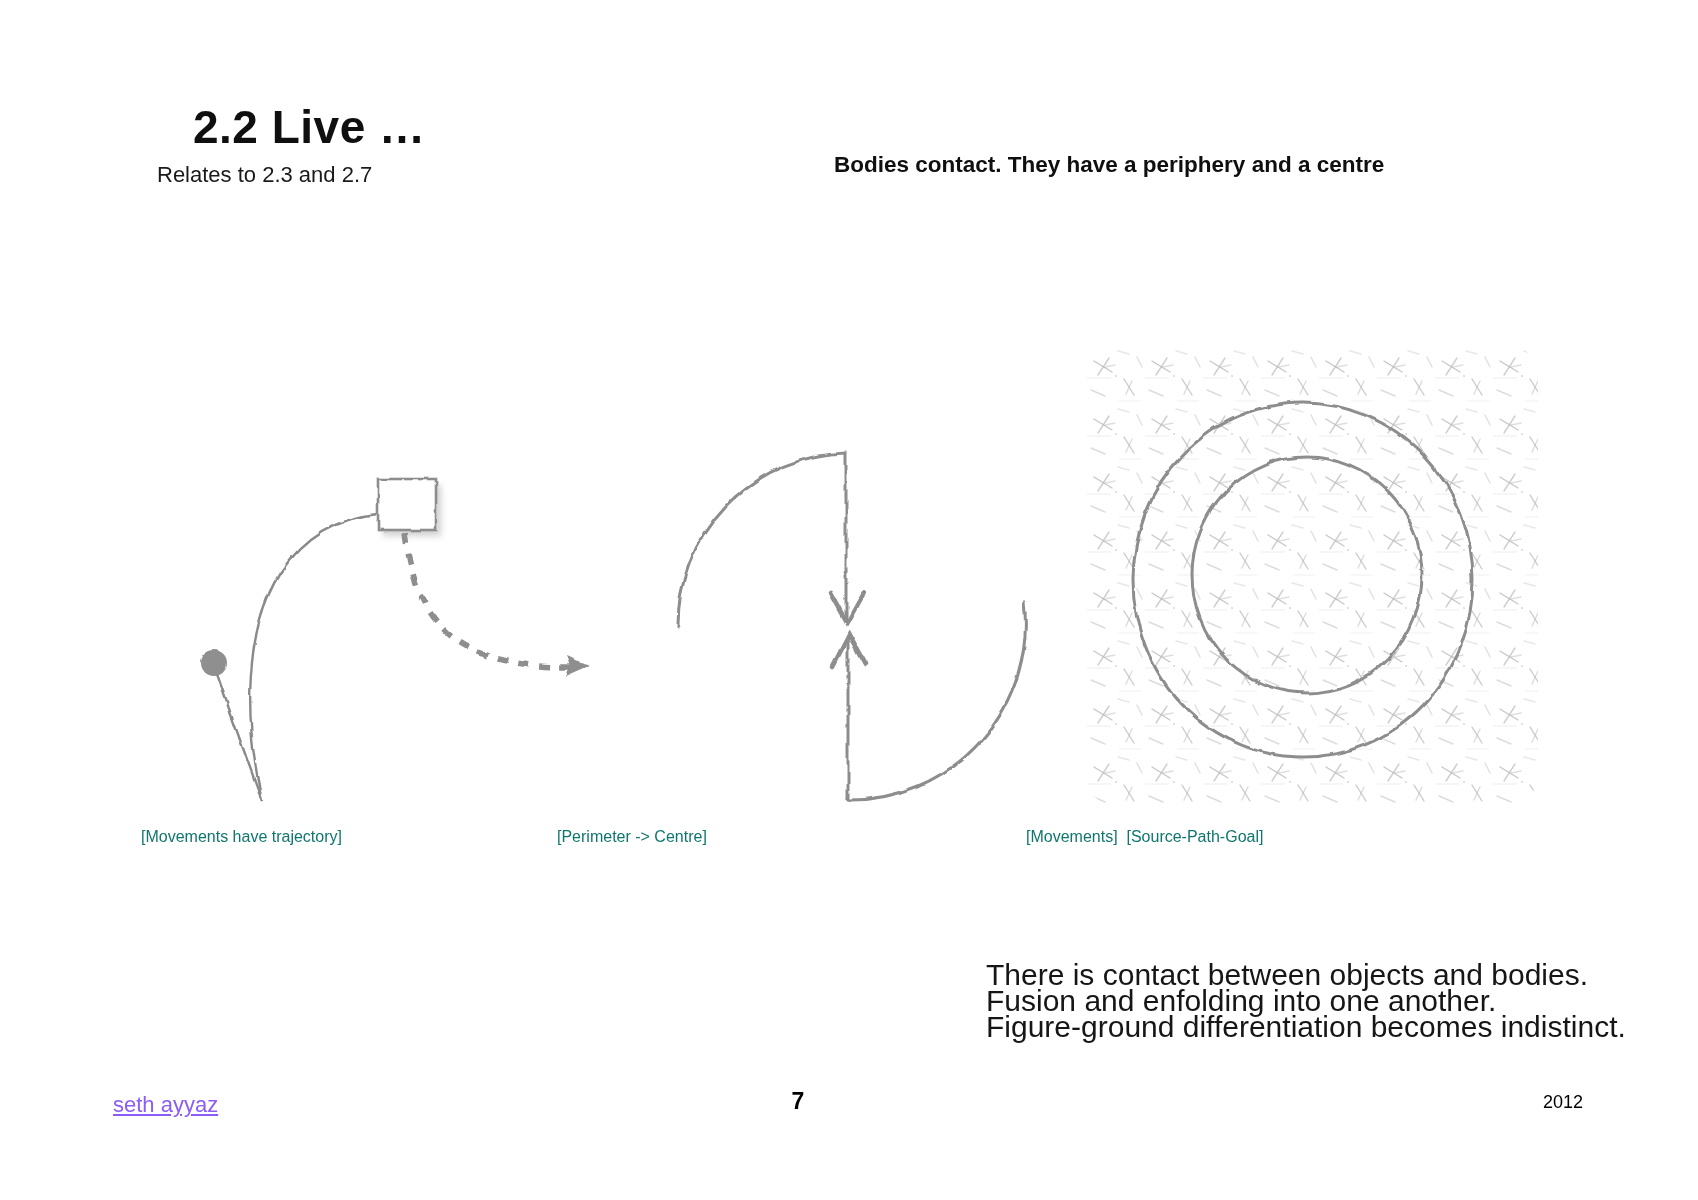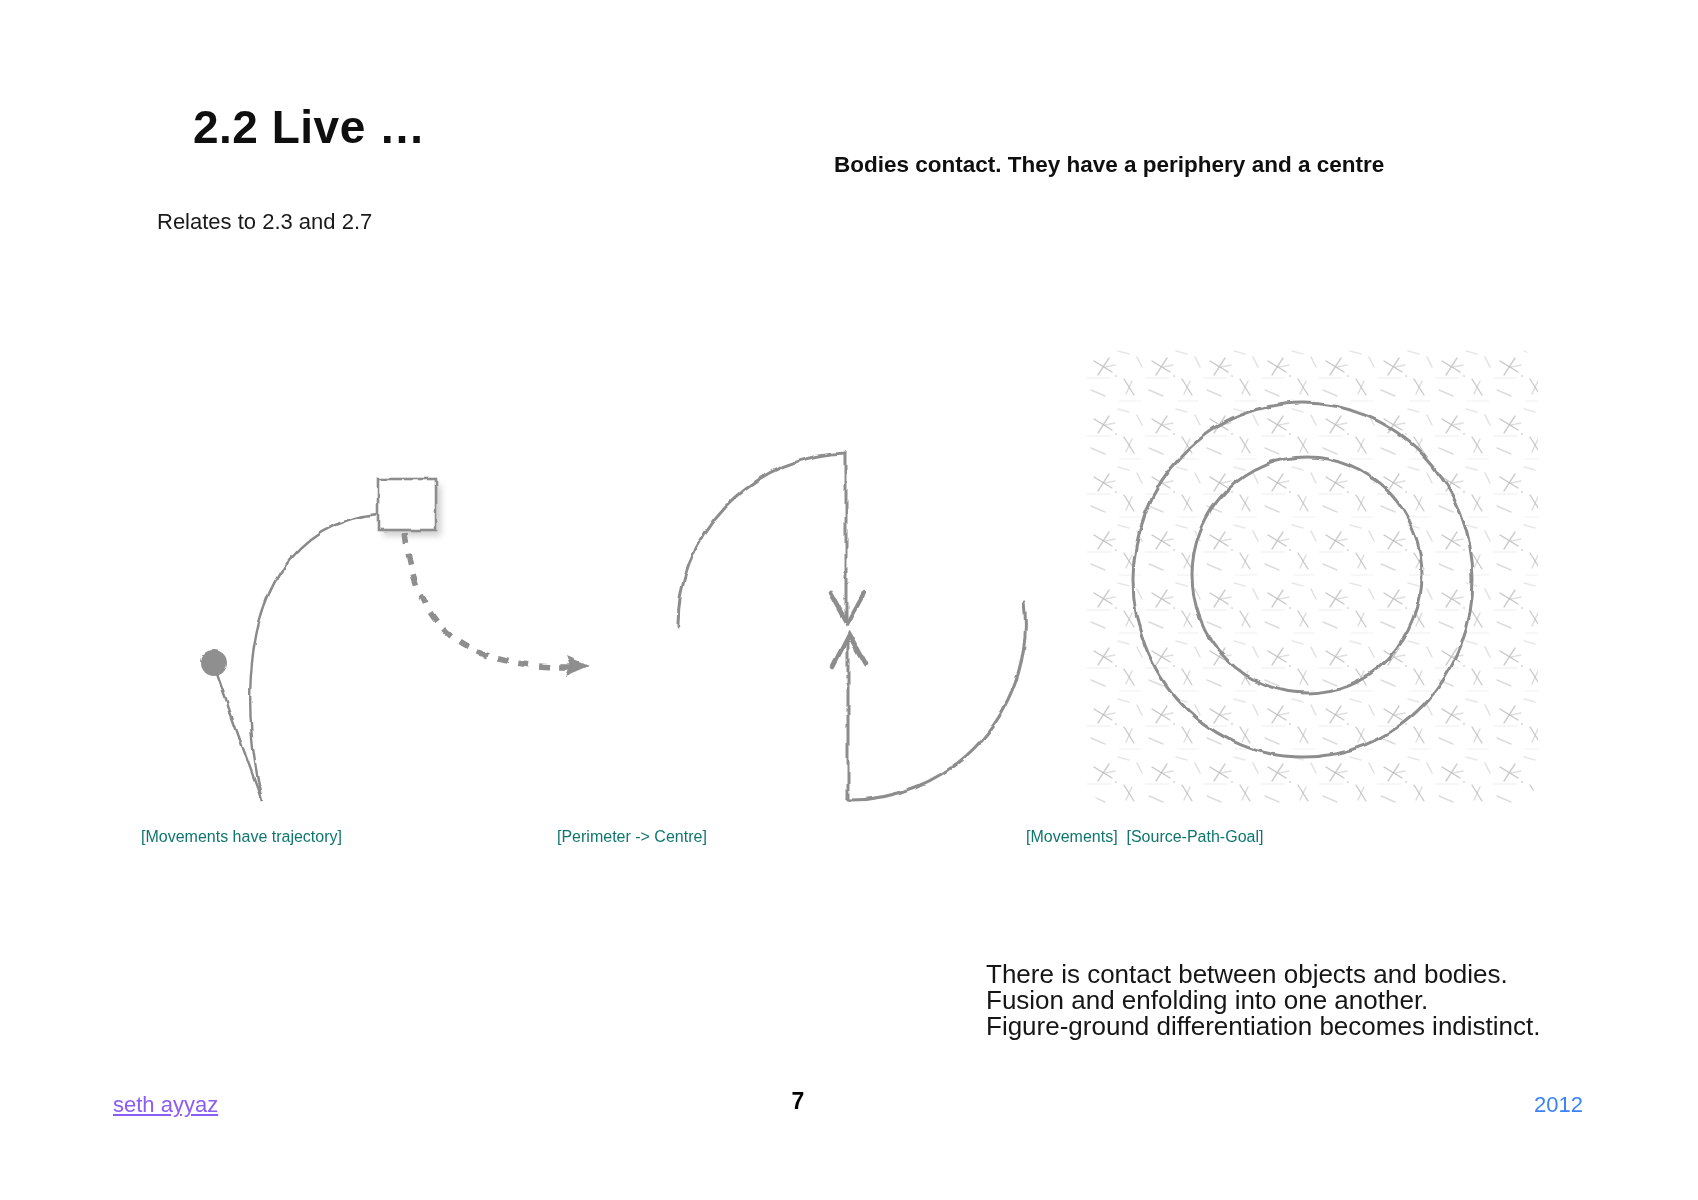--- a/index.html
+++ b/index.html
@@ -5,43 +5,43 @@
   html,body{margin:0;padding:0;background:#ffffff;}
   #page{
     position:relative;width:1698px;height:1200px;background:#ffffff;overflow:hidden;
     font-family:"Liberation Sans","DejaVu Sans",sans-serif;color:#141414;
   }
   .abs{position:absolute;}
   #title{
     left:145px;top:100px;font-size:46px;font-weight:700;letter-spacing:0.5px;color:#0f0f0f;margin-left:48px;
   }
   #subtitle{
-    left:157px;top:162px;font-size:22px;color:#1a1a1a;margin-top:47px;
+    left:157px;top:162px;font-size:22px;color:#1a1a1a;
   }
   #headline{
     right:164px;top:152px;width:700px;
     font-size:22.5px;font-weight:700;color:#0f0f0f;
   }
   .fig-label{
     top:828px;height:32px;font-size:16px;color:#0f766e;text-align:left;white-space:pre;
   }
   #label-trajectory{left:141px;width:420px;}
   #label-perimeter{left:557px;width:420px;}
   #label-container{left:1026px;width:420px;}
   #notes{
-    left:986px;top:962px;font-size:26px;line-height:25.8px;color:#161616;
+    left:986px;top:962px;font-size:30px;line-height:25.8px;color:#161616;
   }
   #footer-author{
     left:113px;top:1092px;font-size:22px;text-decoration:underline;color:#8b5cf6;
   }
   #footer-page{
     left:768px;top:1088px;width:60px;text-align:center;font-size:23px;font-weight:700;color:#000;
   }
   #footer-year{
-    right:115px;top:1092px;font-size:22px;color:#3b82f6;
+    right:115px;top:1092px;font-size:18px;color:#000000;
   }
   svg{display:block;}
 </style>
 </head>
 <body>
 
 <div id="page">
 
   <div id="title" class="abs">2.2 Live …</div>
   <div id="subtitle" class="abs">Relates to 2.3 and 2.7</div>

